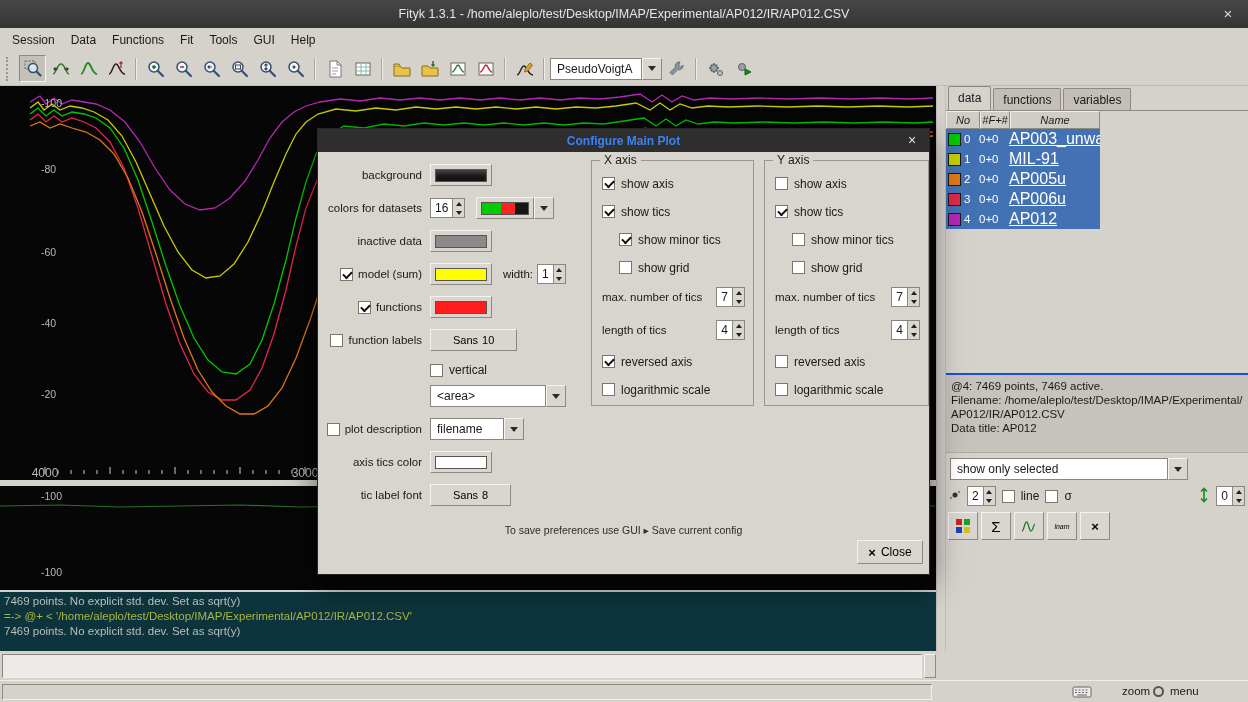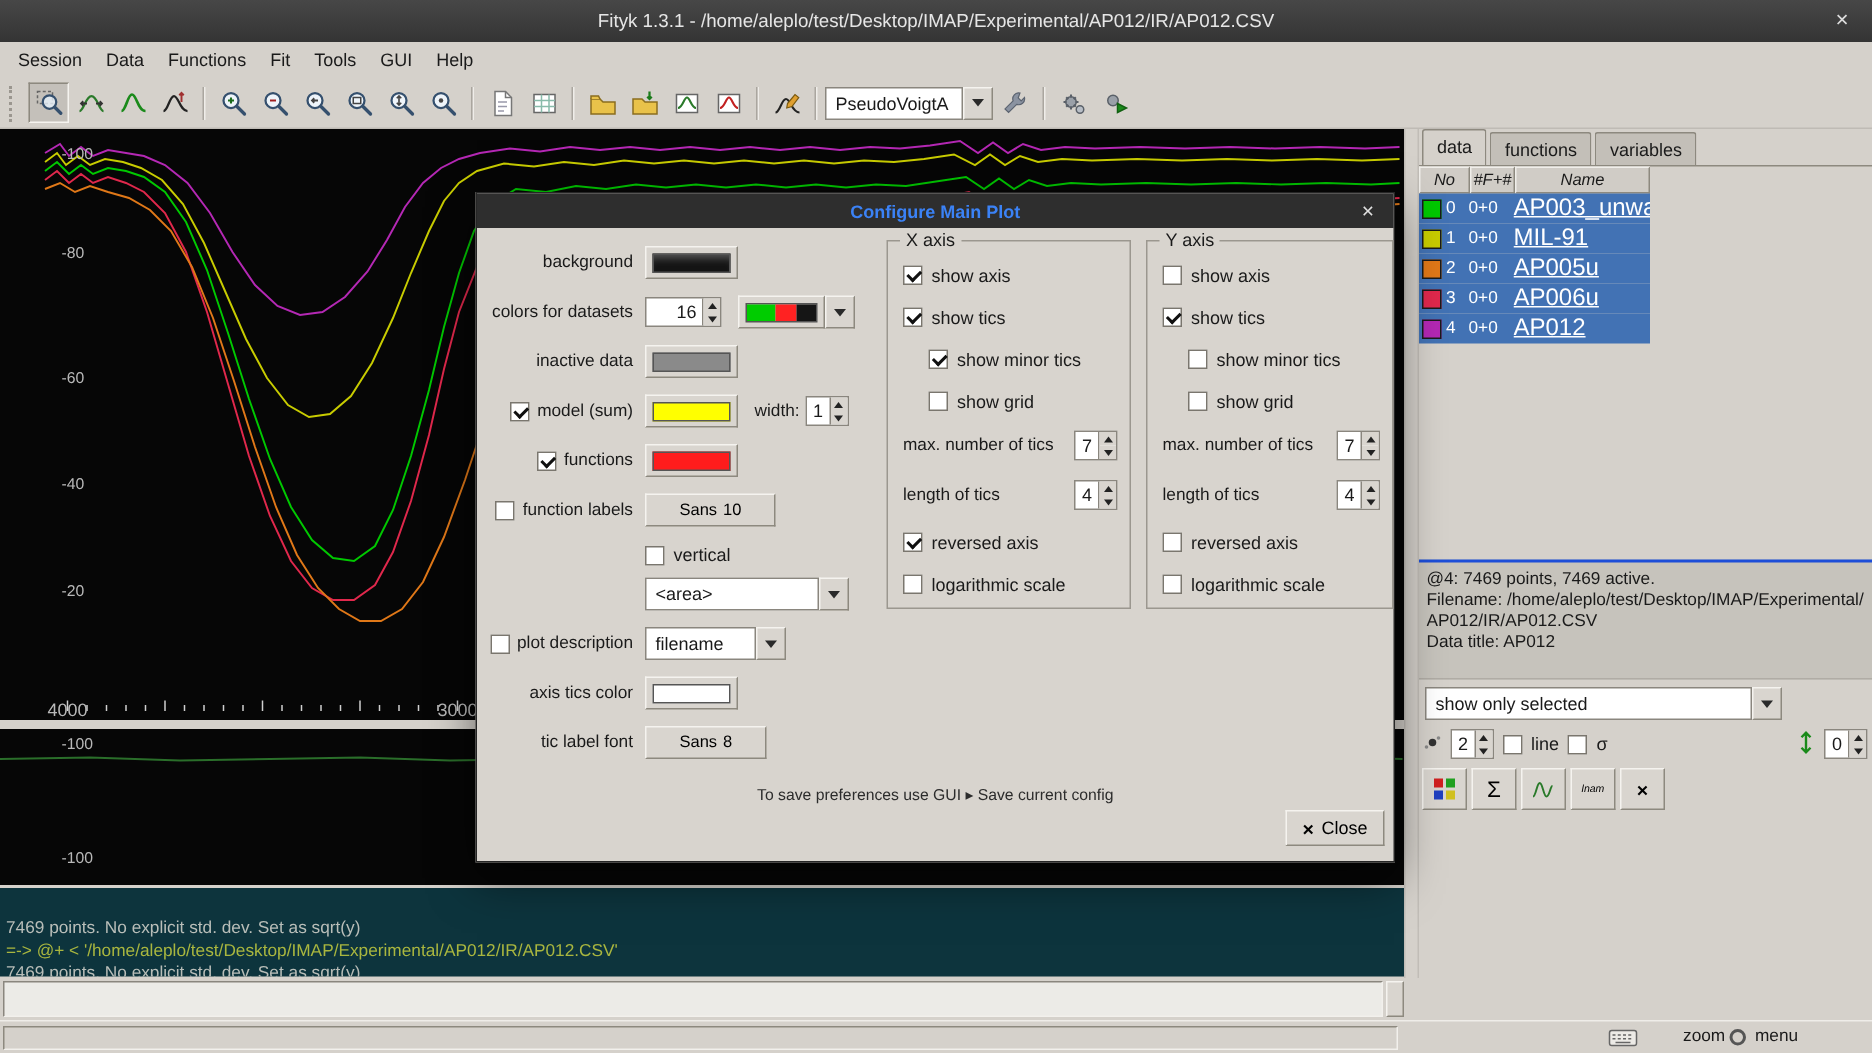--- a/index.html
+++ b/index.html
@@ -26,21 +26,21 @@
   .arr-down{width:0;height:0;border-left:4px solid transparent;border-right:4px solid transparent;border-top:5px solid #2a2a2a;}
 
   
   .plot-area{position:absolute;left:0;top:86px;width:936px;height:394px;background:#060606;overflow:hidden;}
   #main-yticks,#aux-yticks{position:absolute;left:0;top:0;width:60px;height:100%;}
   .ytick-label{position:absolute;color:#b8b8b8;font-size:10.5px;left:3px;margin-left:38px;}
   #main-xlabels{position:absolute;left:0;top:380px;width:100%;height:14px;}
   .xtick-label{position:absolute;color:#b8b8b8;font-size:12px;transform:translateX(-50%);}
   .hsplit{position:absolute;left:0;top:480px;width:936px;height:6px;background:#d5d1cb;}
   .aux-area{position:absolute;left:0;top:486px;width:936px;height:104px;background:#060606;overflow:hidden;}
-  .console{position:absolute;left:0;top:592px;width:936px;height:59px;background:#0d343d;padding:20px 4px;overflow:hidden;}
+  .console{position:absolute;left:0;top:592px;width:936px;height:59px;background:#0d343d;padding:2px 4px;overflow:hidden;}
   .con-line{font-size:11.5px;line-height:15px;white-space:nowrap;}
   .cmd-input{position:absolute;left:2px;top:654px;width:920px;height:24px;border:1px solid;border-color:#8a867e #f2f0ec #f2f0ec #8a867e;background:#ecebe7;outline:none;font:12px "Liberation Sans",sans-serif;padding:0 4px;}
   .cmd-grip{position:absolute;left:924px;top:654px;width:12px;height:24px;}
   .vsplit{position:absolute;left:936px;top:86px;width:10px;height:566px;background:#d5d1cb;border-left:1px solid #c1bdb7;border-right:1px solid #c1bdb7;}
 
   
   .sidebar{position:absolute;left:946px;top:86px;width:302px;height:594px;background:#d5d1cb;}
   .tabbar{position:absolute;left:0;top:0;width:100%;height:25px;border-bottom:1px solid #8d897f;display:flex;align-items:flex-end;padding-left:2px;}
   .tab{padding:4px 9px 3px;background:#c3bfb8;border:1px solid #8d897f;border-bottom:none;margin-right:2px;border-radius:2px 2px 0 0;}
   .tab.checked{background:#d5d1cb;padding-bottom:5px;}
@@ -570,21 +570,21 @@
 
     <div class="dlg-left">
       <div class="cfg-row">
         <span class="cfg-label">background</span>
         <button class="swatch-btn btn3d">
           <span class="swatch swatch-shine" style="background: rgb(20, 20, 20);"></span>
         </button>
       </div>
       <div class="cfg-row">
         <span class="cfg-label">colors for datasets</span>
-        <div class="spin" style="margin-right:11px;padding-left:16px;">
+        <div class="spin" style="margin-right:11px;">
           <span class="spin-val">16</span>
           <span class="spin-btns">
               <span class="spin-b">
                 <i class="arr-up-s"></i>
               </span>
               <span class="spin-b">
                 <i class="arr-dn-s"></i>
               </span>
             </span>
         </div>

